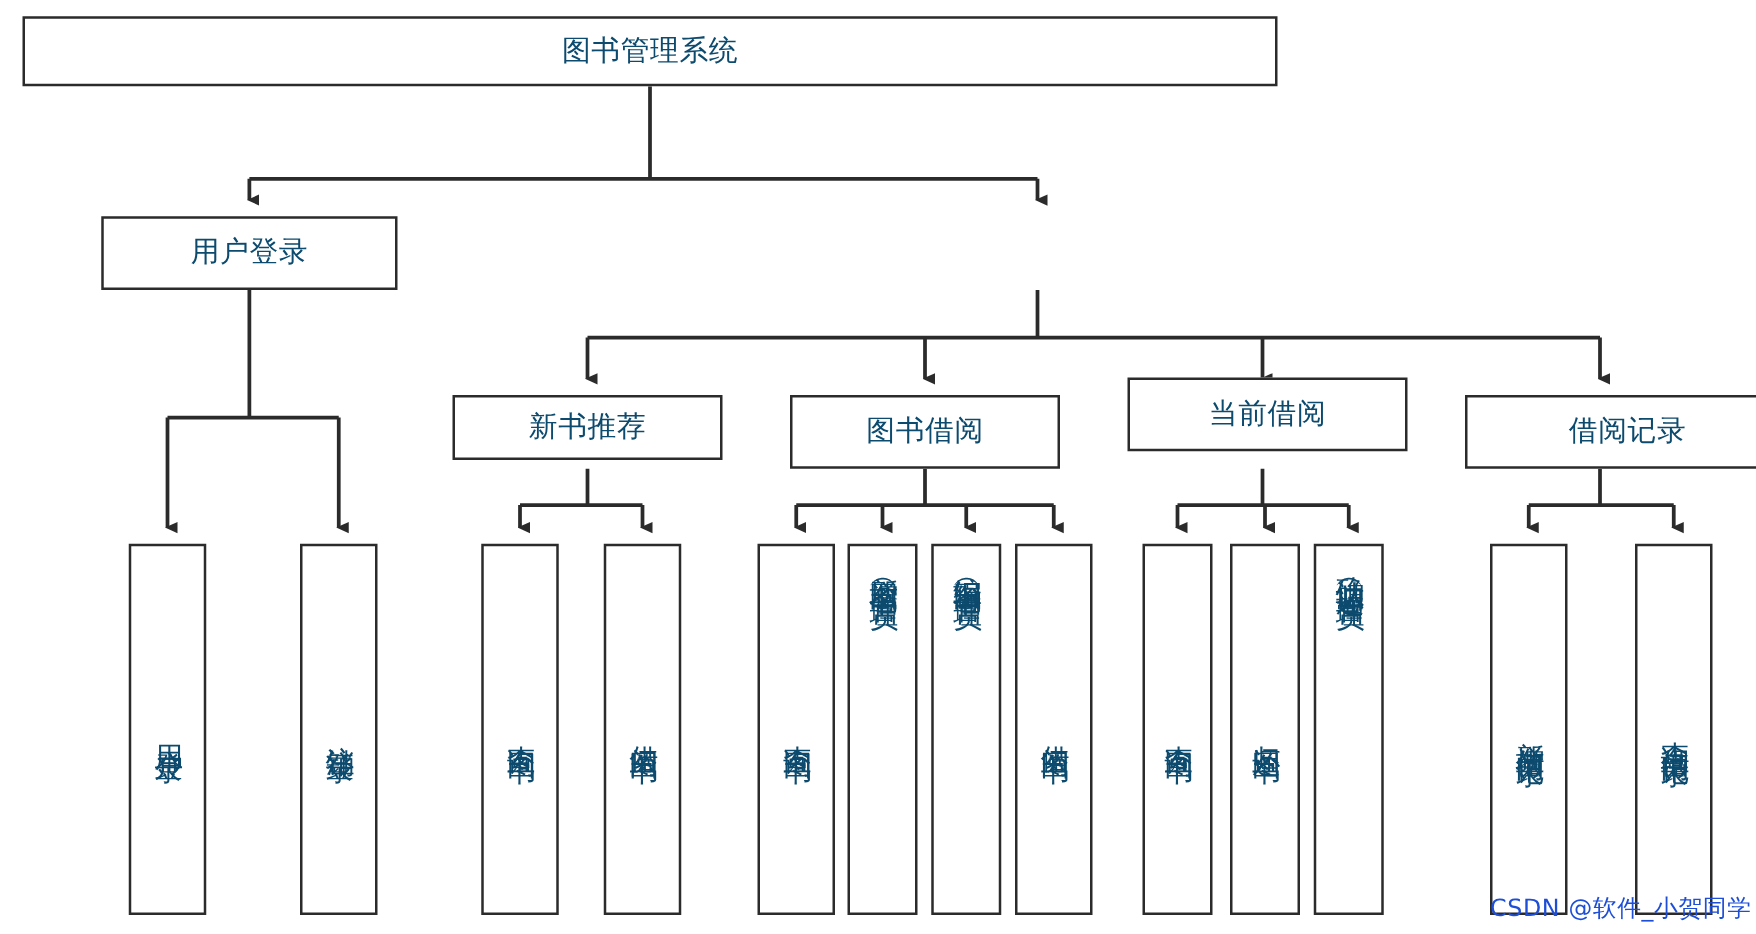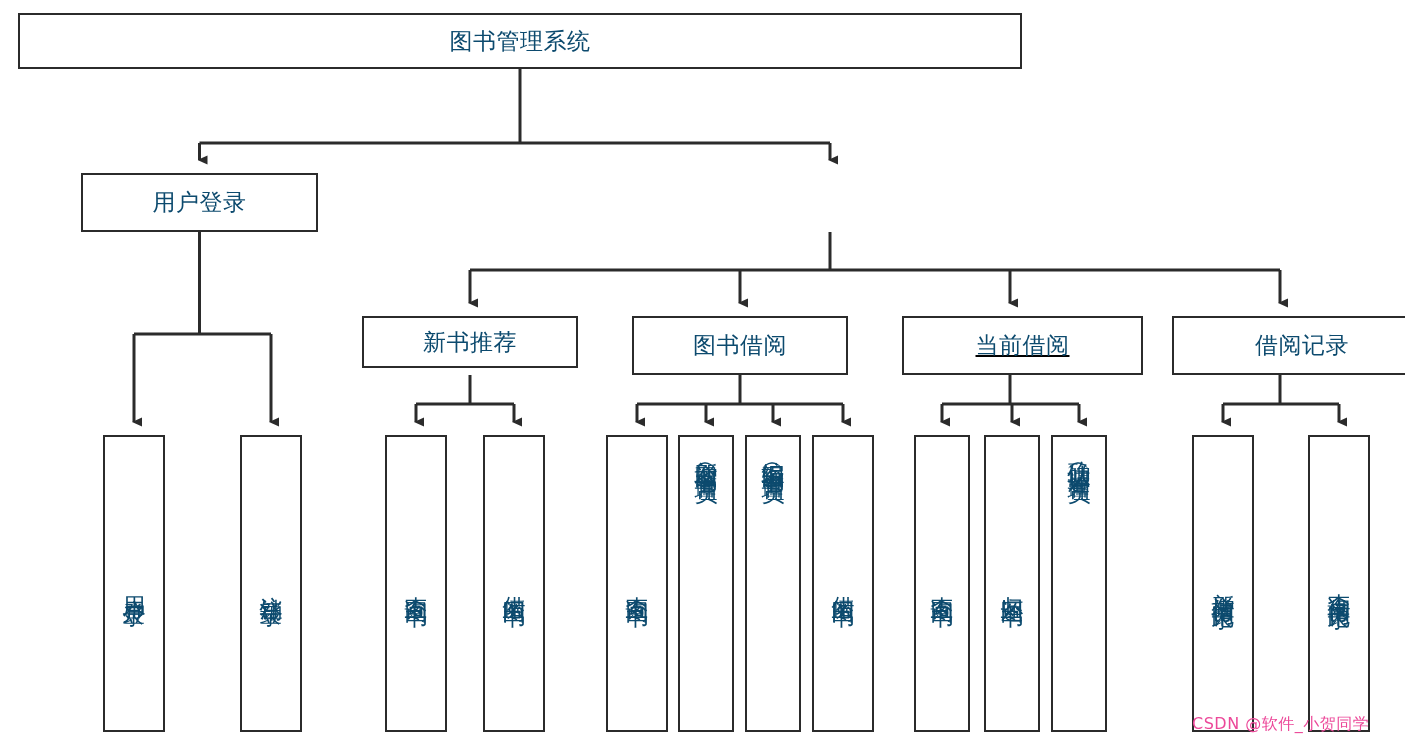--- a/index.html
+++ b/index.html
@@ -58,22 +58,22 @@
   svg.links {
     position: absolute;
     left: 0;
     top: 0;
     width: 1405px;
     height: 747px;
     pointer-events: none;
   }
   .watermark {
     position: absolute;
-    color: #ec4899;
-    font-size: 16px;
+    color: #1d4ed8;
+    font-size: 19px;
     white-space: nowrap;
     letter-spacing: 0.5px;
   }
 </style>
 </head>
 <body>
 
 <div id="canvas">
 
   <svg class="links" viewBox="0 0 1405 747">
@@ -133,21 +133,21 @@
   <div class="node h" style="left:81px; top:173px; width:237px; height:59px;">
     <span class="label">用户登录</span>
   </div>
 
   <div class="node h" style="left:362px; top:316px; width:216px; height:52px;">
     <span class="label">新书推荐</span>
   </div>
   <div class="node h" style="left:632px; top:316px; width:216px; height:59px;">
     <span class="label">图书借阅</span>
   </div>
-  <div class="node h" style="left:902px; top:316px; width:241px; height:59px;text-decoration:underline;">
+  <div class="node h" style="left:902px; top:302px; width:224px; height:59px;">
     <span class="label">当前借阅</span>
   </div>
   <div class="node h" style="left:1172px; top:316px; width:260px; height:59px;">
     <span class="label">借阅记录</span>
   </div>
 
   <div class="node v center" style="left:103px; top:435px; width:62px; height:297px;">
     <span class="label">用户登录</span>
   </div>
   <div class="node v center" style="left:240px; top:435px; width:62px; height:297px;">

